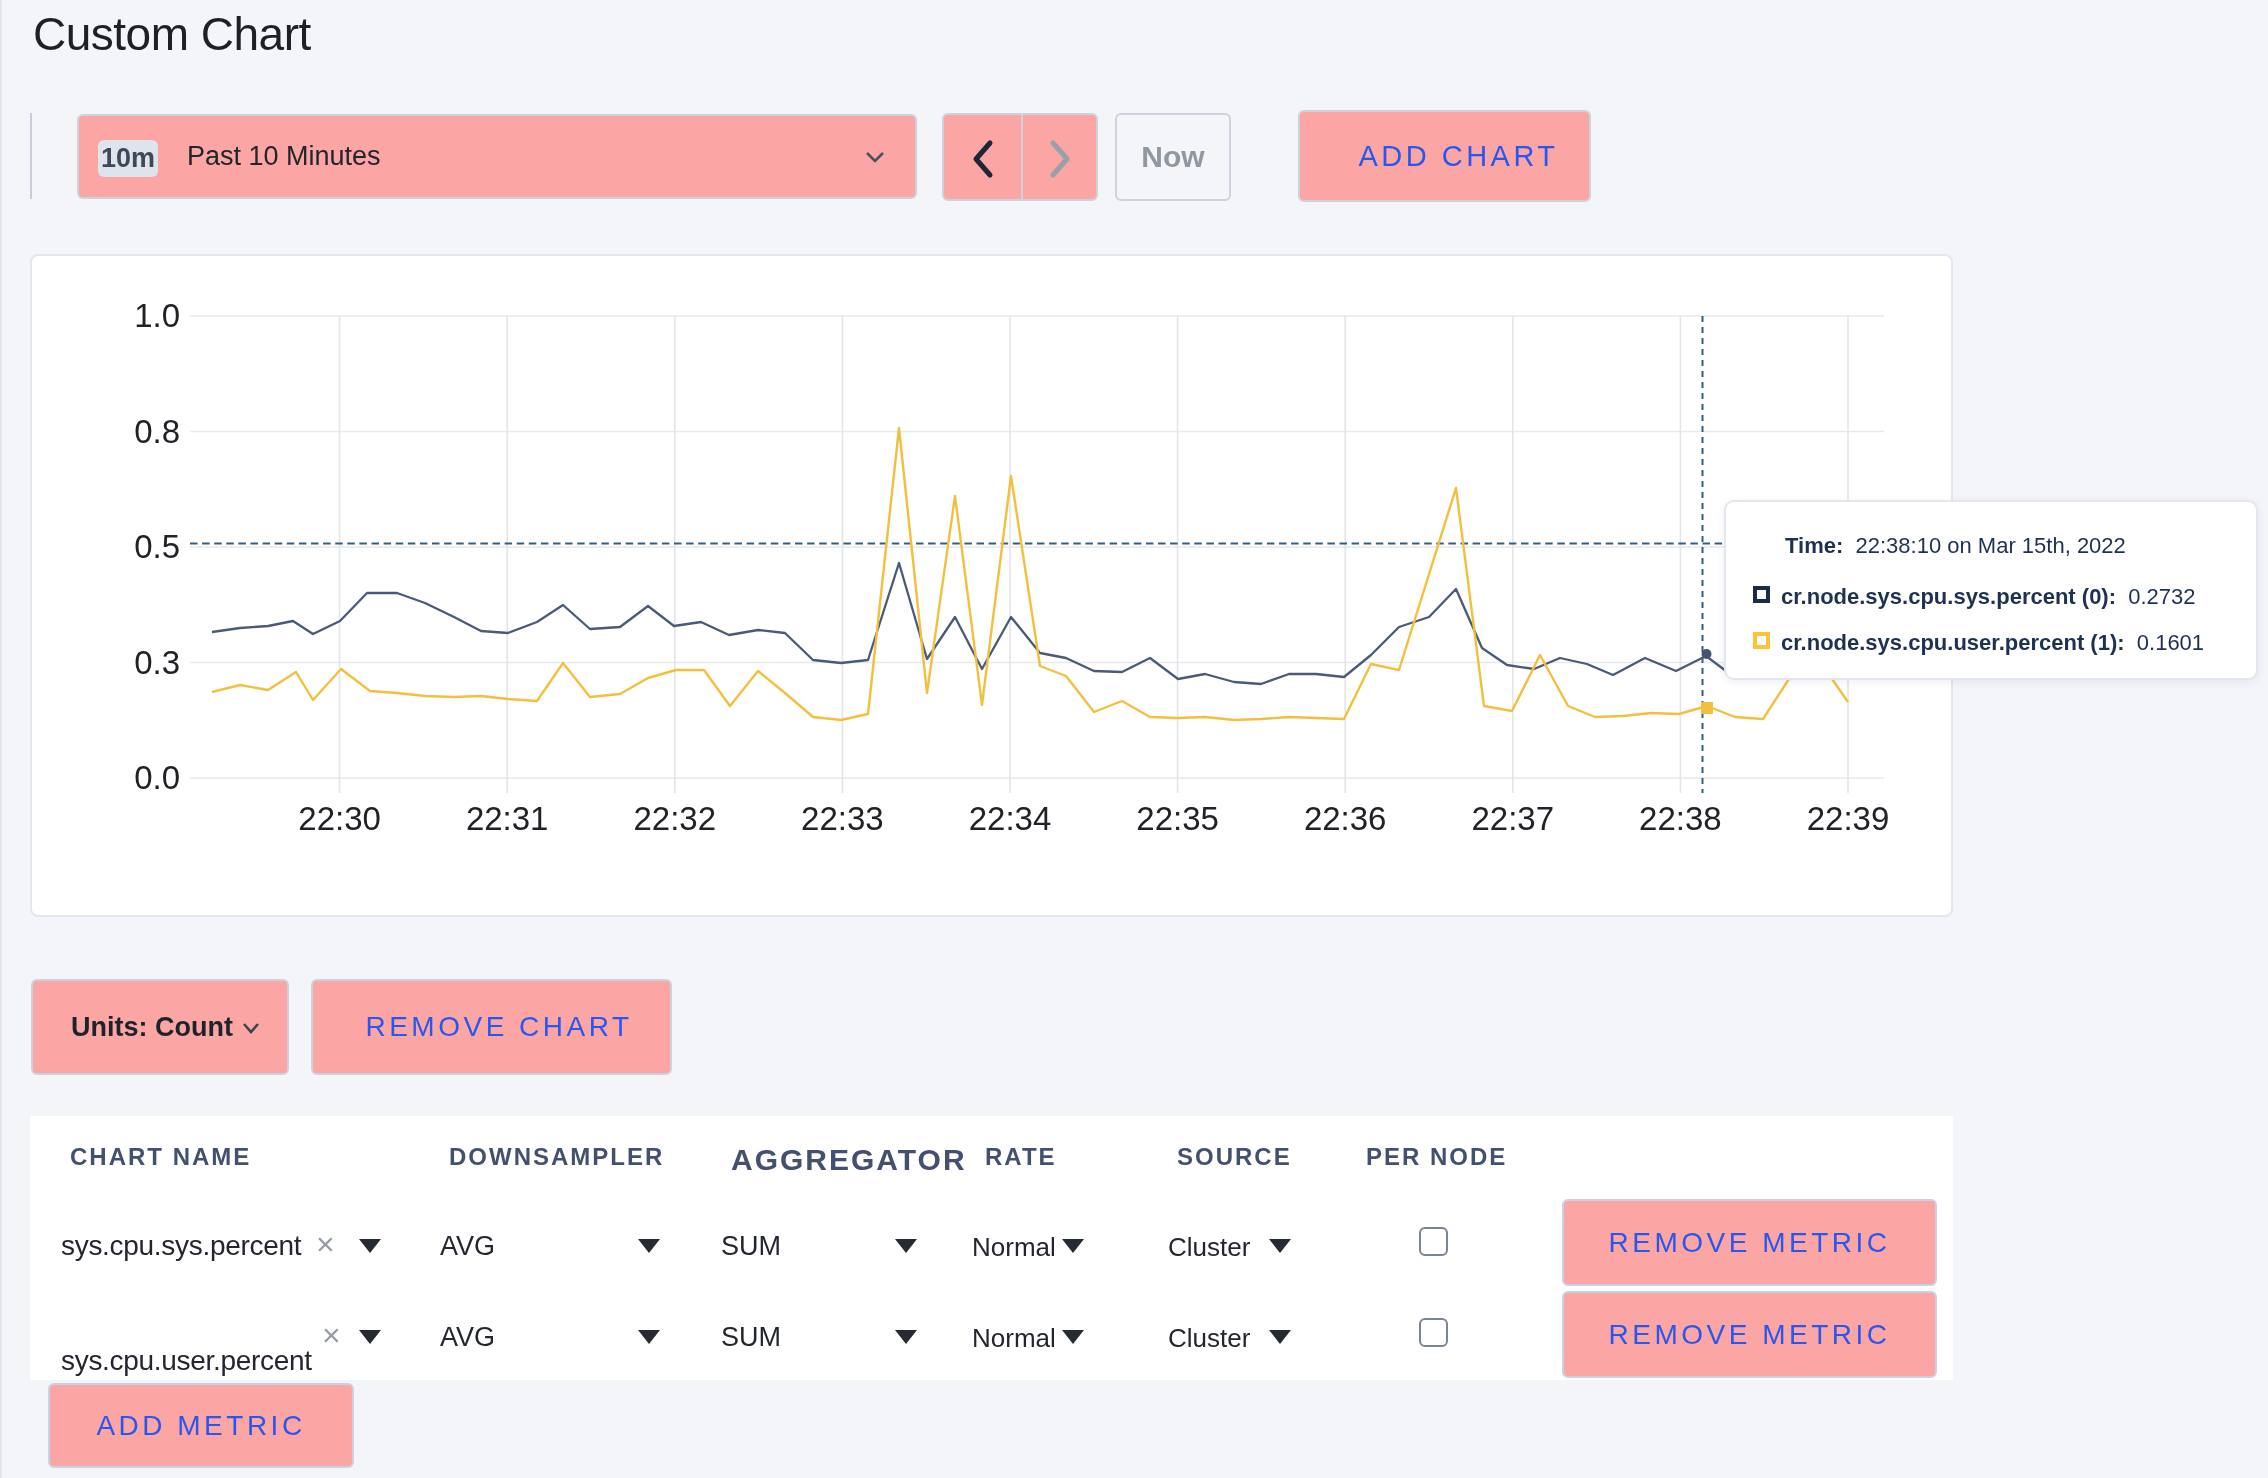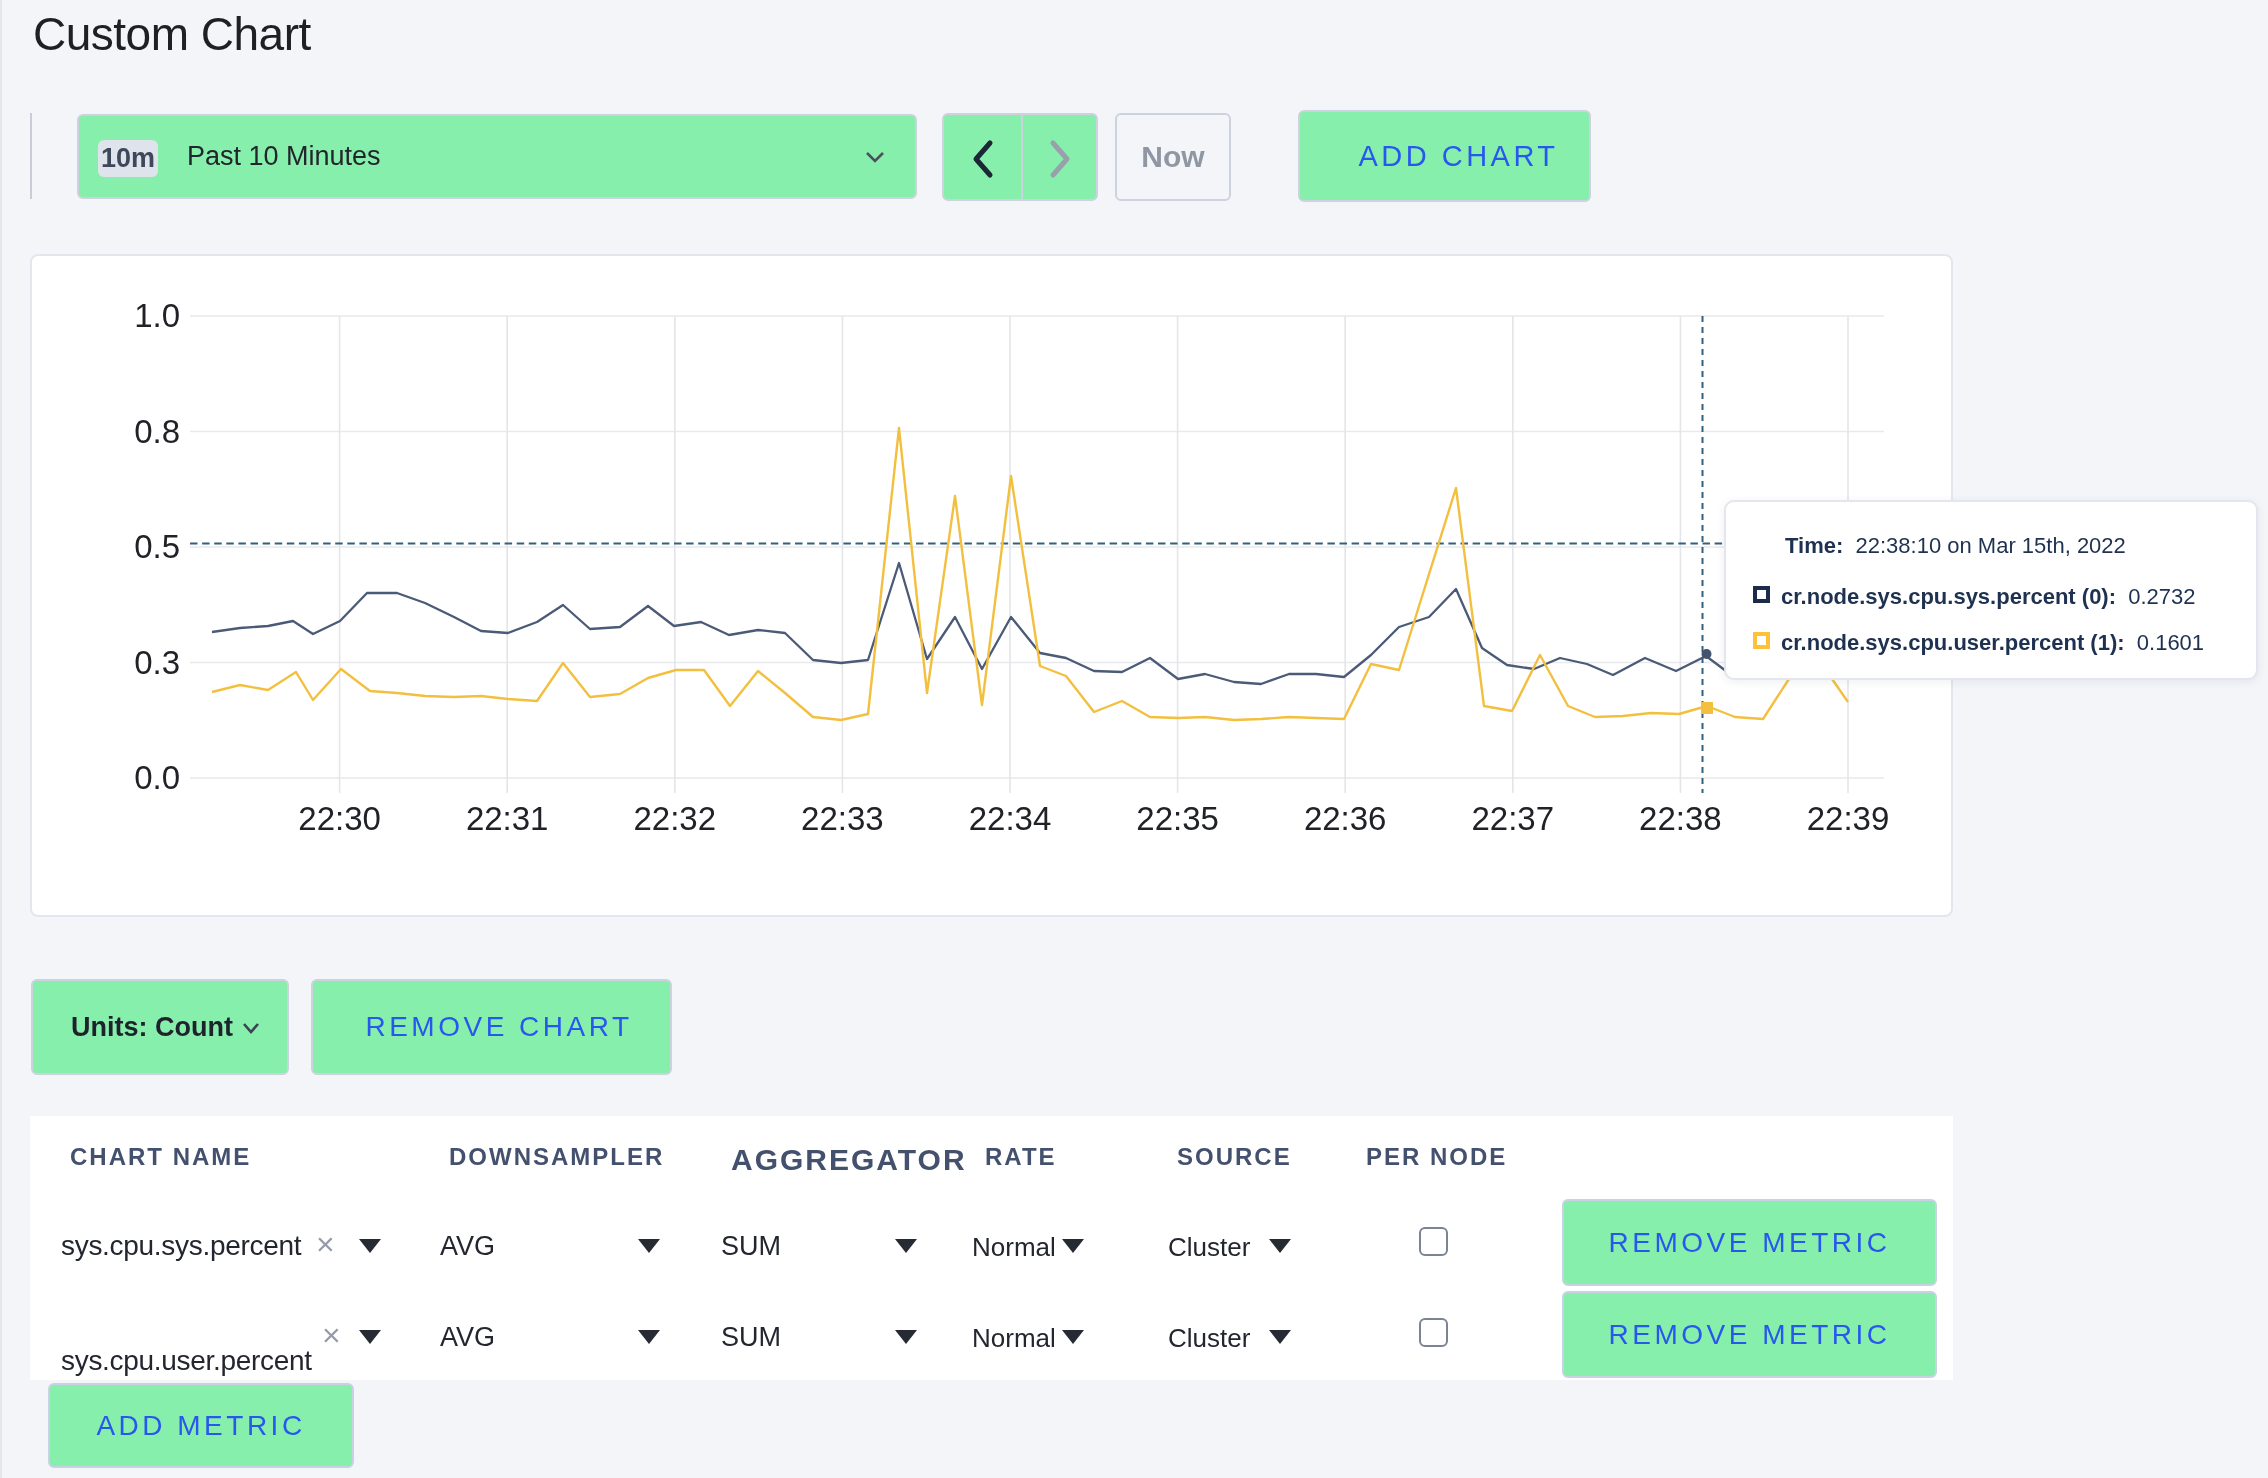--- a/index.html
+++ b/index.html
@@ -1,19 +1,19 @@
 <!DOCTYPE html>
 <html><head>
 <meta charset="utf-8">
 <style>
   * { margin:0; padding:0; box-sizing:border-box; }
   html,body { width:2268px; height:1478px; }
   body { background:#f4f5f9; font-family:"Liberation Sans", sans-serif; position:relative; overflow:hidden; }
   .abs { position:absolute; }
-  .btn { position:absolute; background:#86efac; border:2px solid #ccd2de; border-radius:6px; }
+  .btn { position:absolute; background:#fca5a5; border:2px solid #ccd2de; border-radius:6px; }
   .bluetxt { color:#2857ee; letter-spacing:3.5px; font-weight:500; font-size:28px; }
 </style>
 </head>
 <body>
 
 <div class="abs" style="left:0;top:0;width:2px;height:1478px;background:#e2e5ec;"></div>
 
 <div class="abs" style="left:33px;top:7px;font-size:46px;letter-spacing:-0.5px;color:#1d2025;">Custom Chart</div>
 
 <div class="abs" style="left:30px;top:113px;width:2px;height:86px;background:#c9cdd8;"></div>

